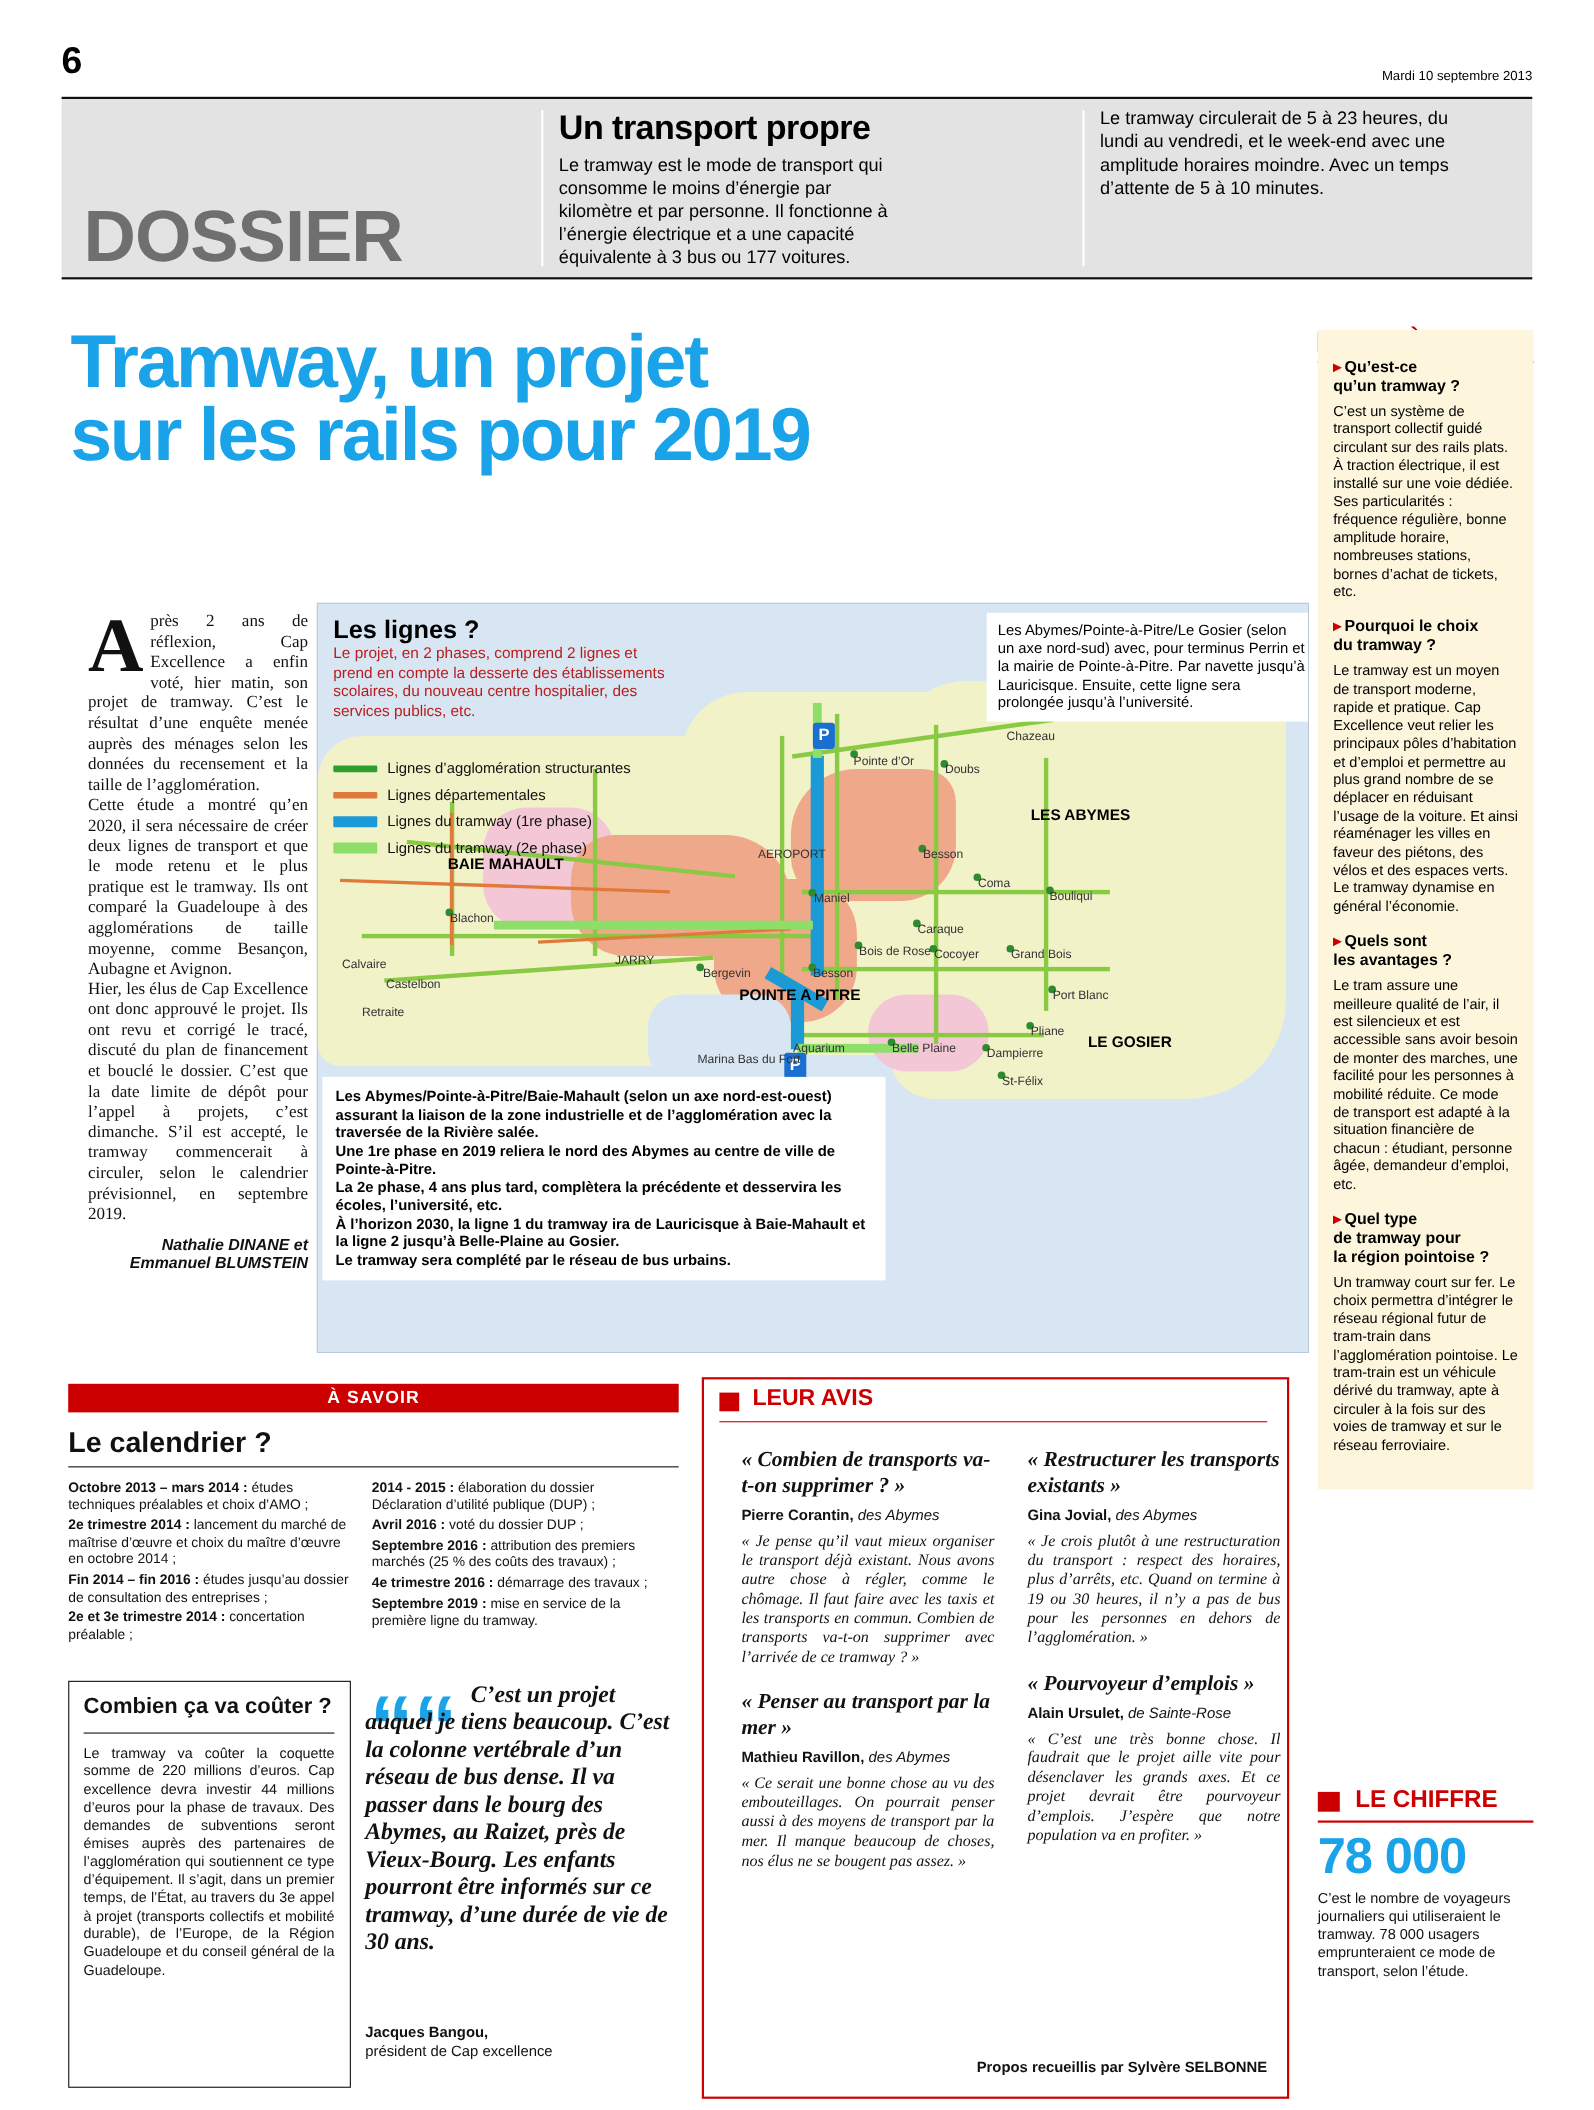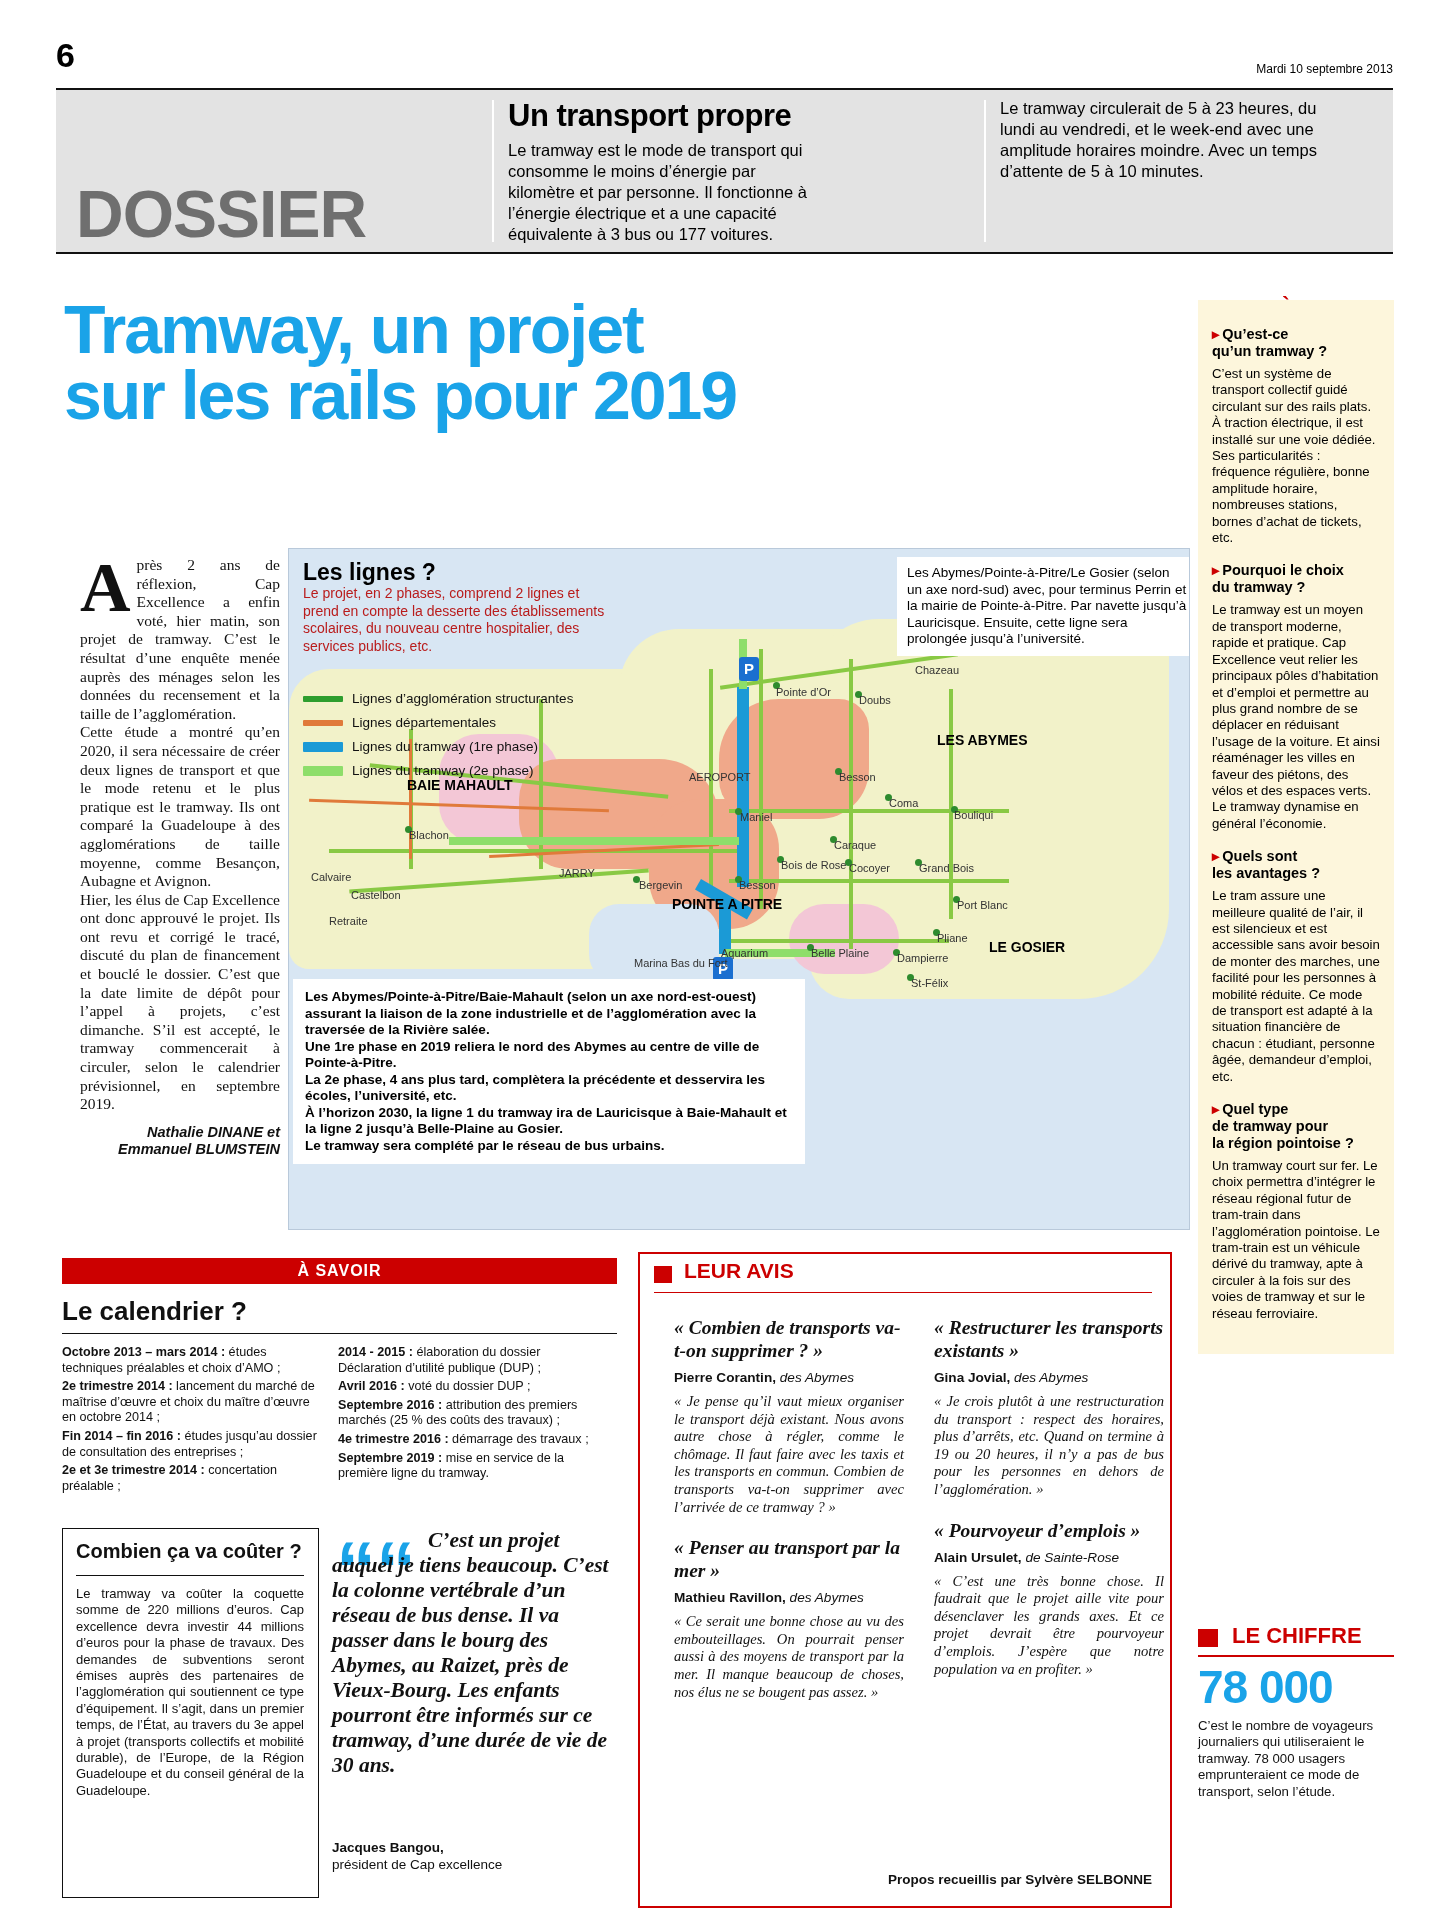--- a/index.html
+++ b/index.html
@@ -350,20 +350,20 @@
       <p class="avis-q">« Combien de transports va-t-on supprimer ? »</p>
       <p class="avis-name"><b>Pierre Corantin,</b><i> des Abymes</i></p>
       <p class="avis-body">« Je pense qu’il vaut mieux organiser le transport déjà existant. Nous avons autre chose à régler, comme le chômage. Il faut faire avec les taxis et les transports en commun. Combien de transports va-t-on supprimer avec l’arrivée de ce tramway ? »</p>
       <p class="avis-q">« Penser au transport par la mer »</p>
       <p class="avis-name"><b>Mathieu Ravillon,</b><i> des Abymes</i></p>
       <p class="avis-body">« Ce serait une bonne chose au vu des embouteillages. On pourrait penser aussi à des moyens de transport par la mer. Il manque beaucoup de choses, nos élus ne se bougent pas assez. »</p>
     </div>
   <div class="avis-col" id="avis-c2">
       <p class="avis-q">« Restructurer les transports existants »</p>
       <p class="avis-name"><b>Gina Jovial,</b><i> des Abymes</i></p>
-      <p class="avis-body">« Je crois plutôt à une restructuration du transport : respect des horaires, plus d’arrêts, etc. Quand on termine à 19 ou 20 heures, il n’y a pas de bus pour les personnes en dehors de l’agglomération. »</p>
+      <p class="avis-body">« Je crois plutôt à une restructuration du transport : respect des horaires, plus d’arrêts, etc. Quand on termine à 19 ou 30 heures, il n’y a pas de bus pour les personnes en dehors de l’agglomération. »</p>
       <p class="avis-q">« Pourvoyeur d’emplois »</p>
       <p class="avis-name"><b>Alain Ursulet,</b><i> de Sainte-Rose</i></p>
       <p class="avis-body">« C’est une très bonne chose. Il faudrait que le projet aille vite pour désenclaver les grands axes. Et ce projet devrait être pourvoyeur d’emplois. J’espère que notre population va en profiter. »</p>
     </div>
   <div class="avis-credit">Propos recueillis par Sylvère SELBONNE</div>
 
 </div>
 
 </body></html>

